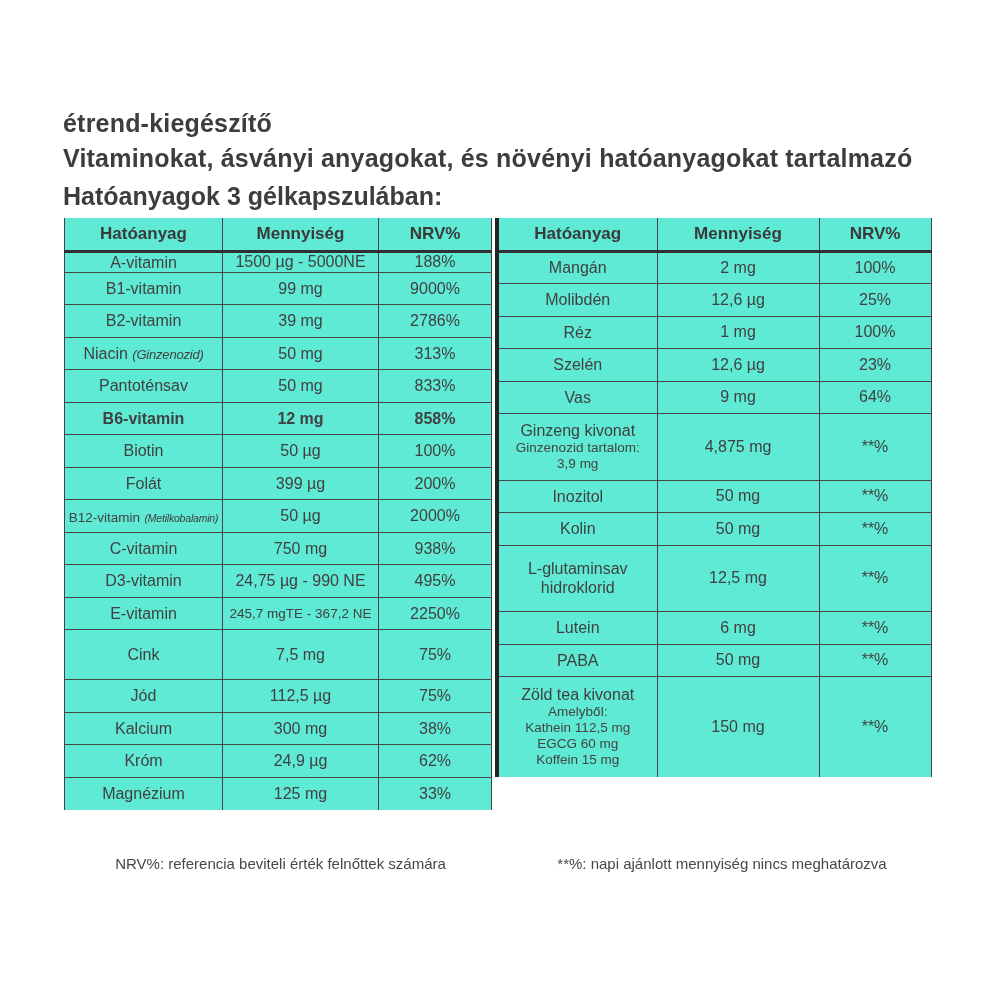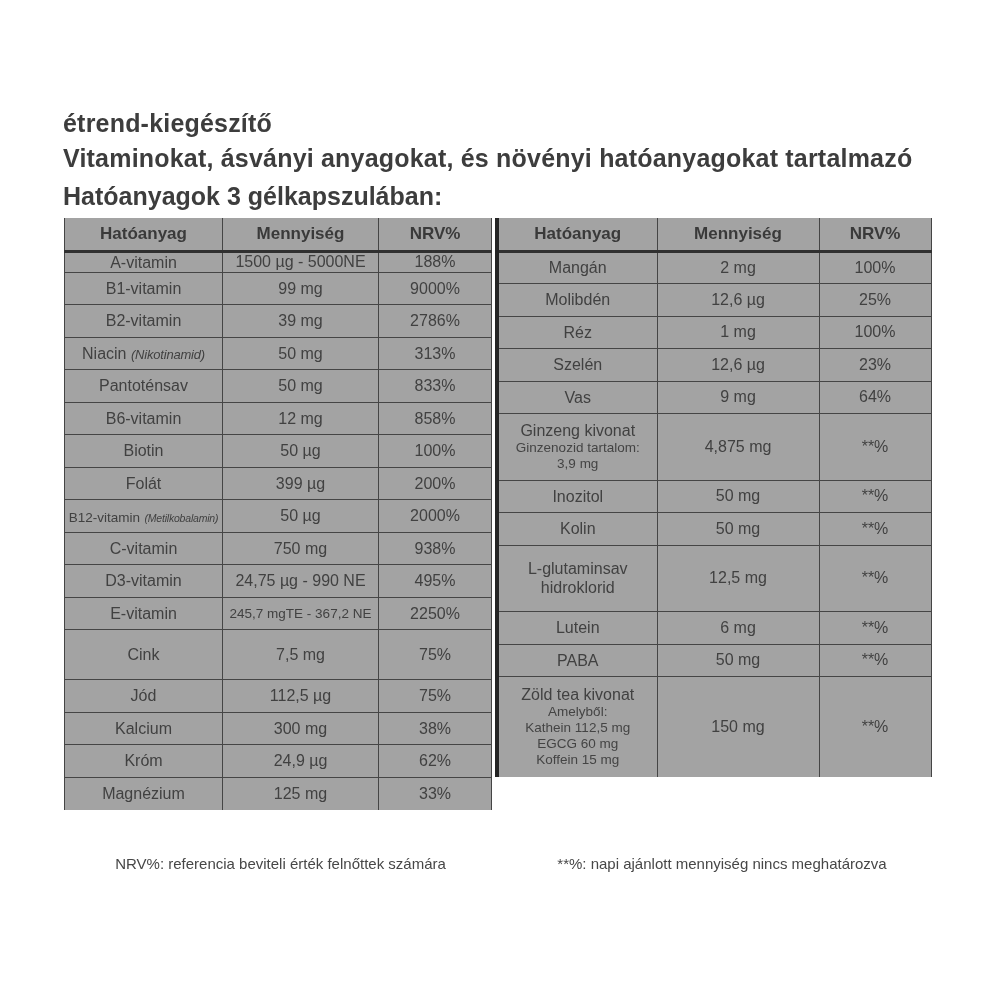--- a/index.html
+++ b/index.html
@@ -20,21 +20,21 @@
   .subtitle {
     position: absolute; left: 63px; top: 182px;
     font-size: 25px; font-weight: bold; color: #3d3d3d;
   }
 
   .tables {
     position: absolute; left: 64px; top: 218px;
     display: flex; align-items: flex-start; gap: 3px;
   }
 
-  table { border-collapse: collapse; table-layout: fixed; background: #a3a3a3; }
+  table { border-collapse: collapse; table-layout: fixed; background: #5eead4; }
   th, td {
     border: 1.5px solid #454545;
     text-align: center; vertical-align: middle;
     padding: 0 2px;
     font-size: 16px; color: #414141;
     overflow: hidden;
   }
   thead th {
     font-size: 17px; font-weight: bold;
     border-top: none;
@@ -98,30 +98,30 @@
             <td class="c-name"><span class="nm">B1-vitamin</span></td>
             <td>99 mg</td>
             <td>9000%</td>
           </tr>
           <tr style="height: 32.5px;">
             <td class="c-name"><span class="nm">B2-vitamin</span></td>
             <td>39 mg</td>
             <td>2786%</td>
           </tr>
           <tr style="height: 32.5px;">
-            <td class="c-name"><span class="nm">Niacin</span> <span class="note">(Nikotinamid)</span></td>
+            <td class="c-name"><span class="nm">Niacin</span> <span class="note">(Ginzenozid)</span></td>
             <td>50 mg</td>
             <td>313%</td>
           </tr>
           <tr style="height: 32.5px;">
             <td class="c-name"><span class="nm">Pantoténsav</span></td>
             <td>50 mg</td>
             <td>833%</td>
           </tr>
-          <tr style="height: 32.5px;">
+          <tr style="height: 32.5px; font-weight: bold;">
             <td class="c-name"><span class="nm">B6-vitamin</span></td>
             <td>12 mg</td>
             <td>858%</td>
           </tr>
           <tr style="height: 32.5px;">
             <td class="c-name"><span class="nm">Biotin</span></td>
             <td>50 µg</td>
             <td>100%</td>
           </tr>
           <tr style="height: 32.5px;">

